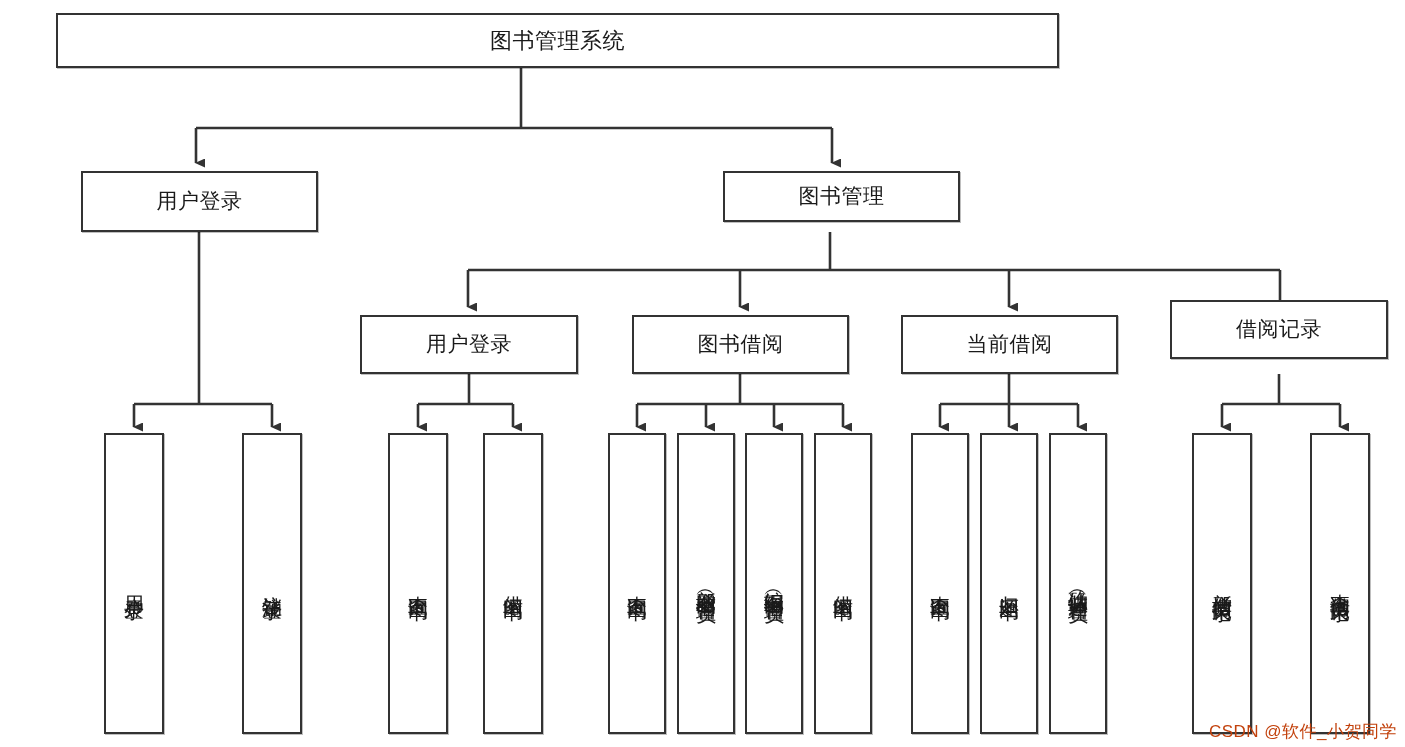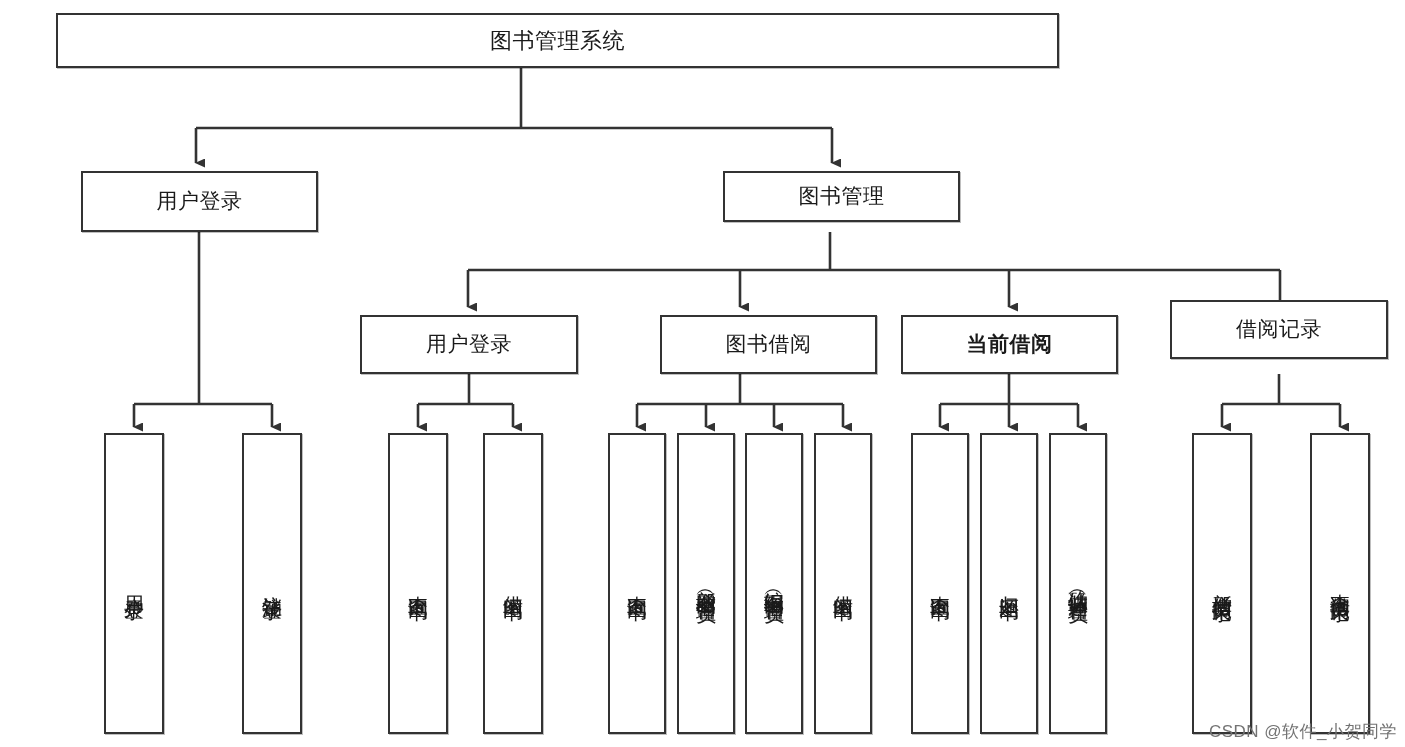--- a/index.html
+++ b/index.html
@@ -62,21 +62,21 @@
     font-size: 20px;
     line-height: 1.15;
     letter-spacing: 2px;
     max-height: 100%;
   }
   .watermark {
     position: absolute;
     right: 8px;
     bottom: 4px;
     font-size: 17px;
-    color: #737373;
+    color: #c2410c;
     white-space: nowrap;
     letter-spacing: 0.5px;
   }
 </style>
 </head>
 <body>
 
 <div id="canvas">
 
   <svg class="wires" viewBox="0 0 1405 747">
@@ -140,25 +140,25 @@
   </div>
 
   <div class="node h" style="left:711px; top:171px; width:237px; height:51px;margin-left:12px;">
     <span class="label">图书管理</span>
   </div>
 
   <div class="node h" style="left:360px; top:315px; width:218px; height:59px;">
     <span class="label">用户登录</span>
   </div>
 
-  <div class="node h" style="left:660px; top:315px; width:217px; height:59px;">
+  <div class="node h" style="left:632px; top:315px; width:217px; height:59px;">
     <span class="label">图书借阅</span>
   </div>
 
-  <div class="node h" style="left:901px; top:315px; width:217px; height:59px;font-weight:bold;">
+  <div class="node h" style="left:901px; top:315px; width:217px; height:59px;">
     <span class="label">当前借阅</span>
   </div>
 
   <div class="node h" style="left:1170px; top:300px; width:218px; height:59px;">
     <span class="label">借阅记录</span>
   </div>
 
   <div class="node v" style="left:104px; top:433px; width:60px; height:301px;">
     <span class="label">用户登录</span>
   </div>

